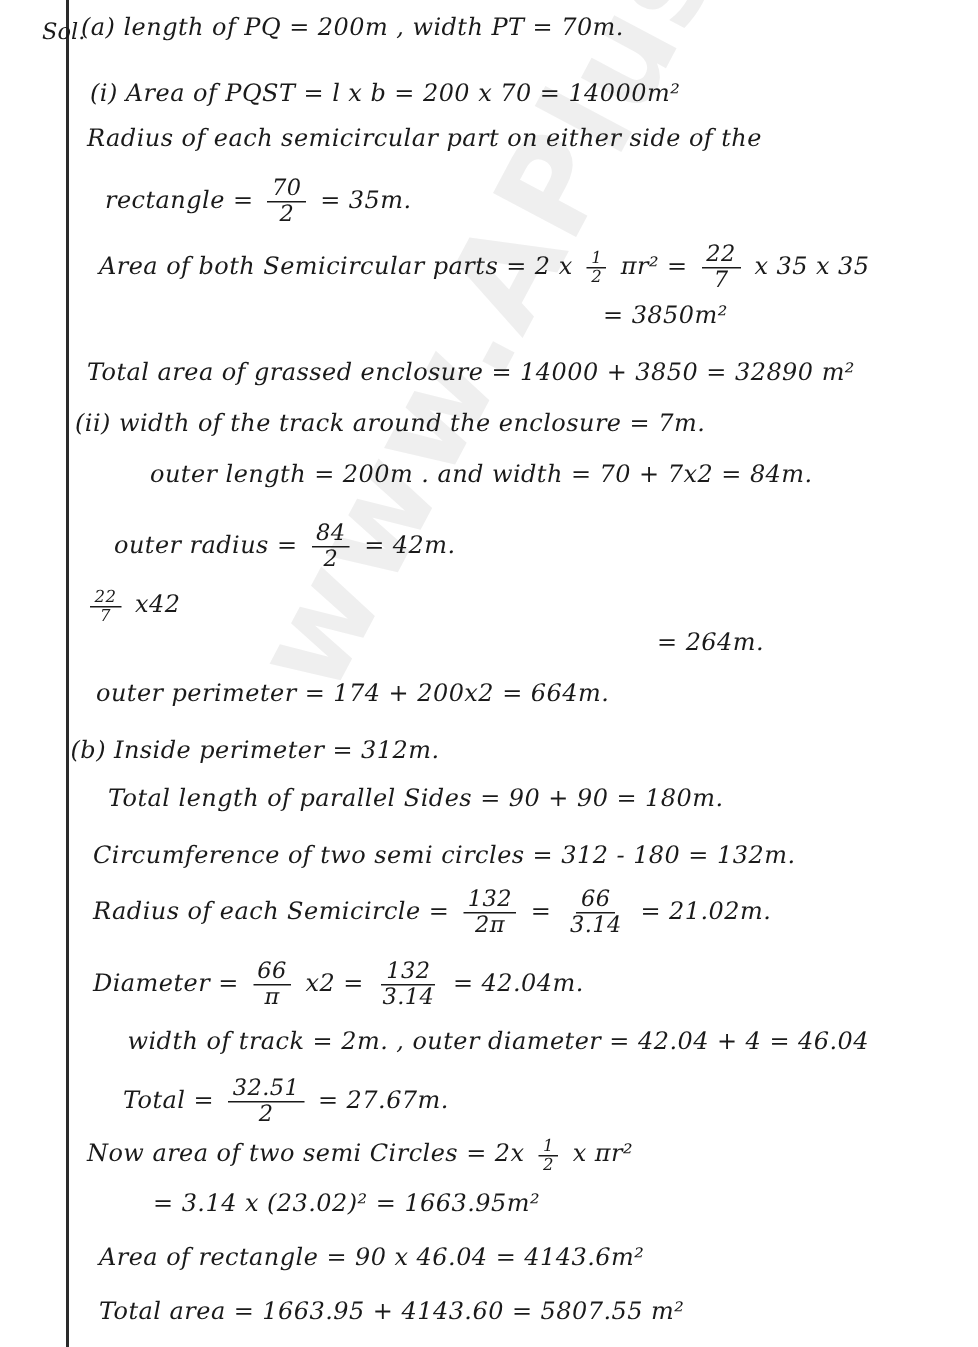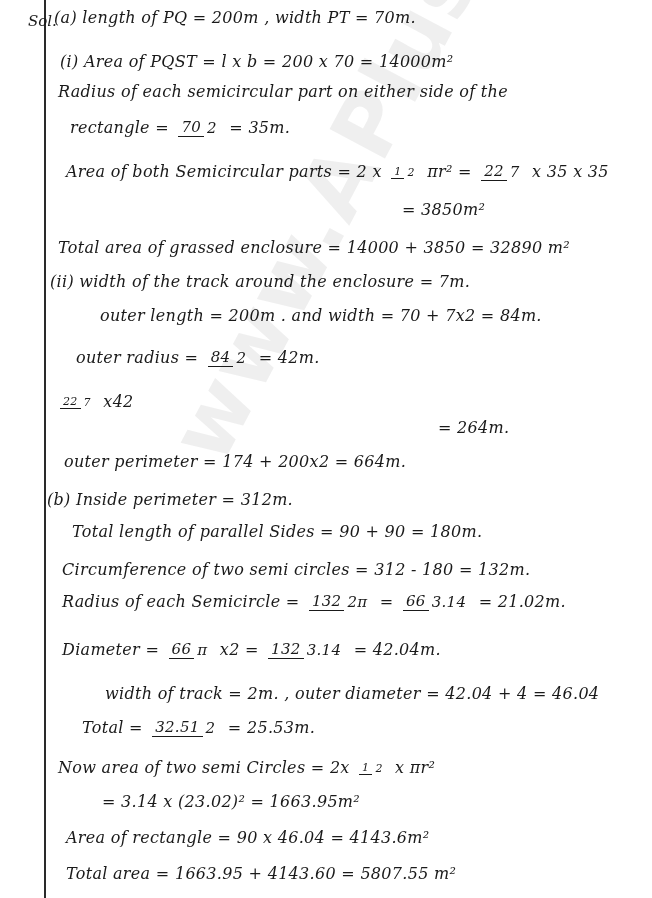--- a/index.html
+++ b/index.html
@@ -15,21 +15,21 @@
   }
   .watermark {
     position: absolute; left: 150px; top: 430px; font-family: "DejaVu Sans", sans-serif;
     font-size: 86px; font-weight: bold; color: rgba(180,180,180,0.22);
     transform: rotate(-62deg); transform-origin: left top; white-space: nowrap; letter-spacing: 2px;
   }
   .line {
     position: absolute; font-size: 16px; white-space: nowrap; font-style: italic; letter-spacing: 0.3px;
   }
   .frac {
-    display: inline-flex; flex-direction: row; align-items: center; vertical-align: middle;
+    display: inline-flex; flex-direction: column; align-items: center; vertical-align: middle;
     line-height: 1.05; margin: 0 4px; font-size: 15px;
   }
   .frac .num { border-bottom: 1.3px solid #1a1a1a; padding: 0 3px; }
   .frac .den { padding: 0 3px; }
   .frac.small { font-size: 11px; }
 </style>
 </head>
 <body>
 
 <div class="margin-line"></div>
@@ -104,28 +104,28 @@
       <span class="num">66</span>
       <span class="den">π</span>
     </span>
   <span>x2 =</span>
   <span class="frac">
       <span class="num">132</span>
       <span class="den">3.14</span>
     </span>
   <span>= 42.04m.</span>
 </div>
-<div class="line" style="left:105px;top:684px">width of track = 2m. , outer diameter = 42.04 + 4 = 46.04</div>
+<div class="line" style="left:85px;top:684px">width of track = 2m. , outer diameter = 42.04 + 4 = 46.04</div>
 <div class="line" style="left:82px;top:718px">
   <span>Total =</span>
   <span class="frac">
       <span class="num">32.51</span>
       <span class="den">2</span>
     </span>
-  <span>= 25.53m.</span>
+  <span>= 27.67m.</span>
 </div>
 <div class="line" style="left:58px;top:758px">
   <span>Now area of two semi Circles = 2x</span>
   <span class="frac small">
       <span class="num">1</span>
       <span class="den">2</span>
     </span>
   <span>x πr²</span>
 </div>
 <div class="line" style="left:102px;top:792px">= 3.14 x (23.02)² = 1663.95m²</div>

